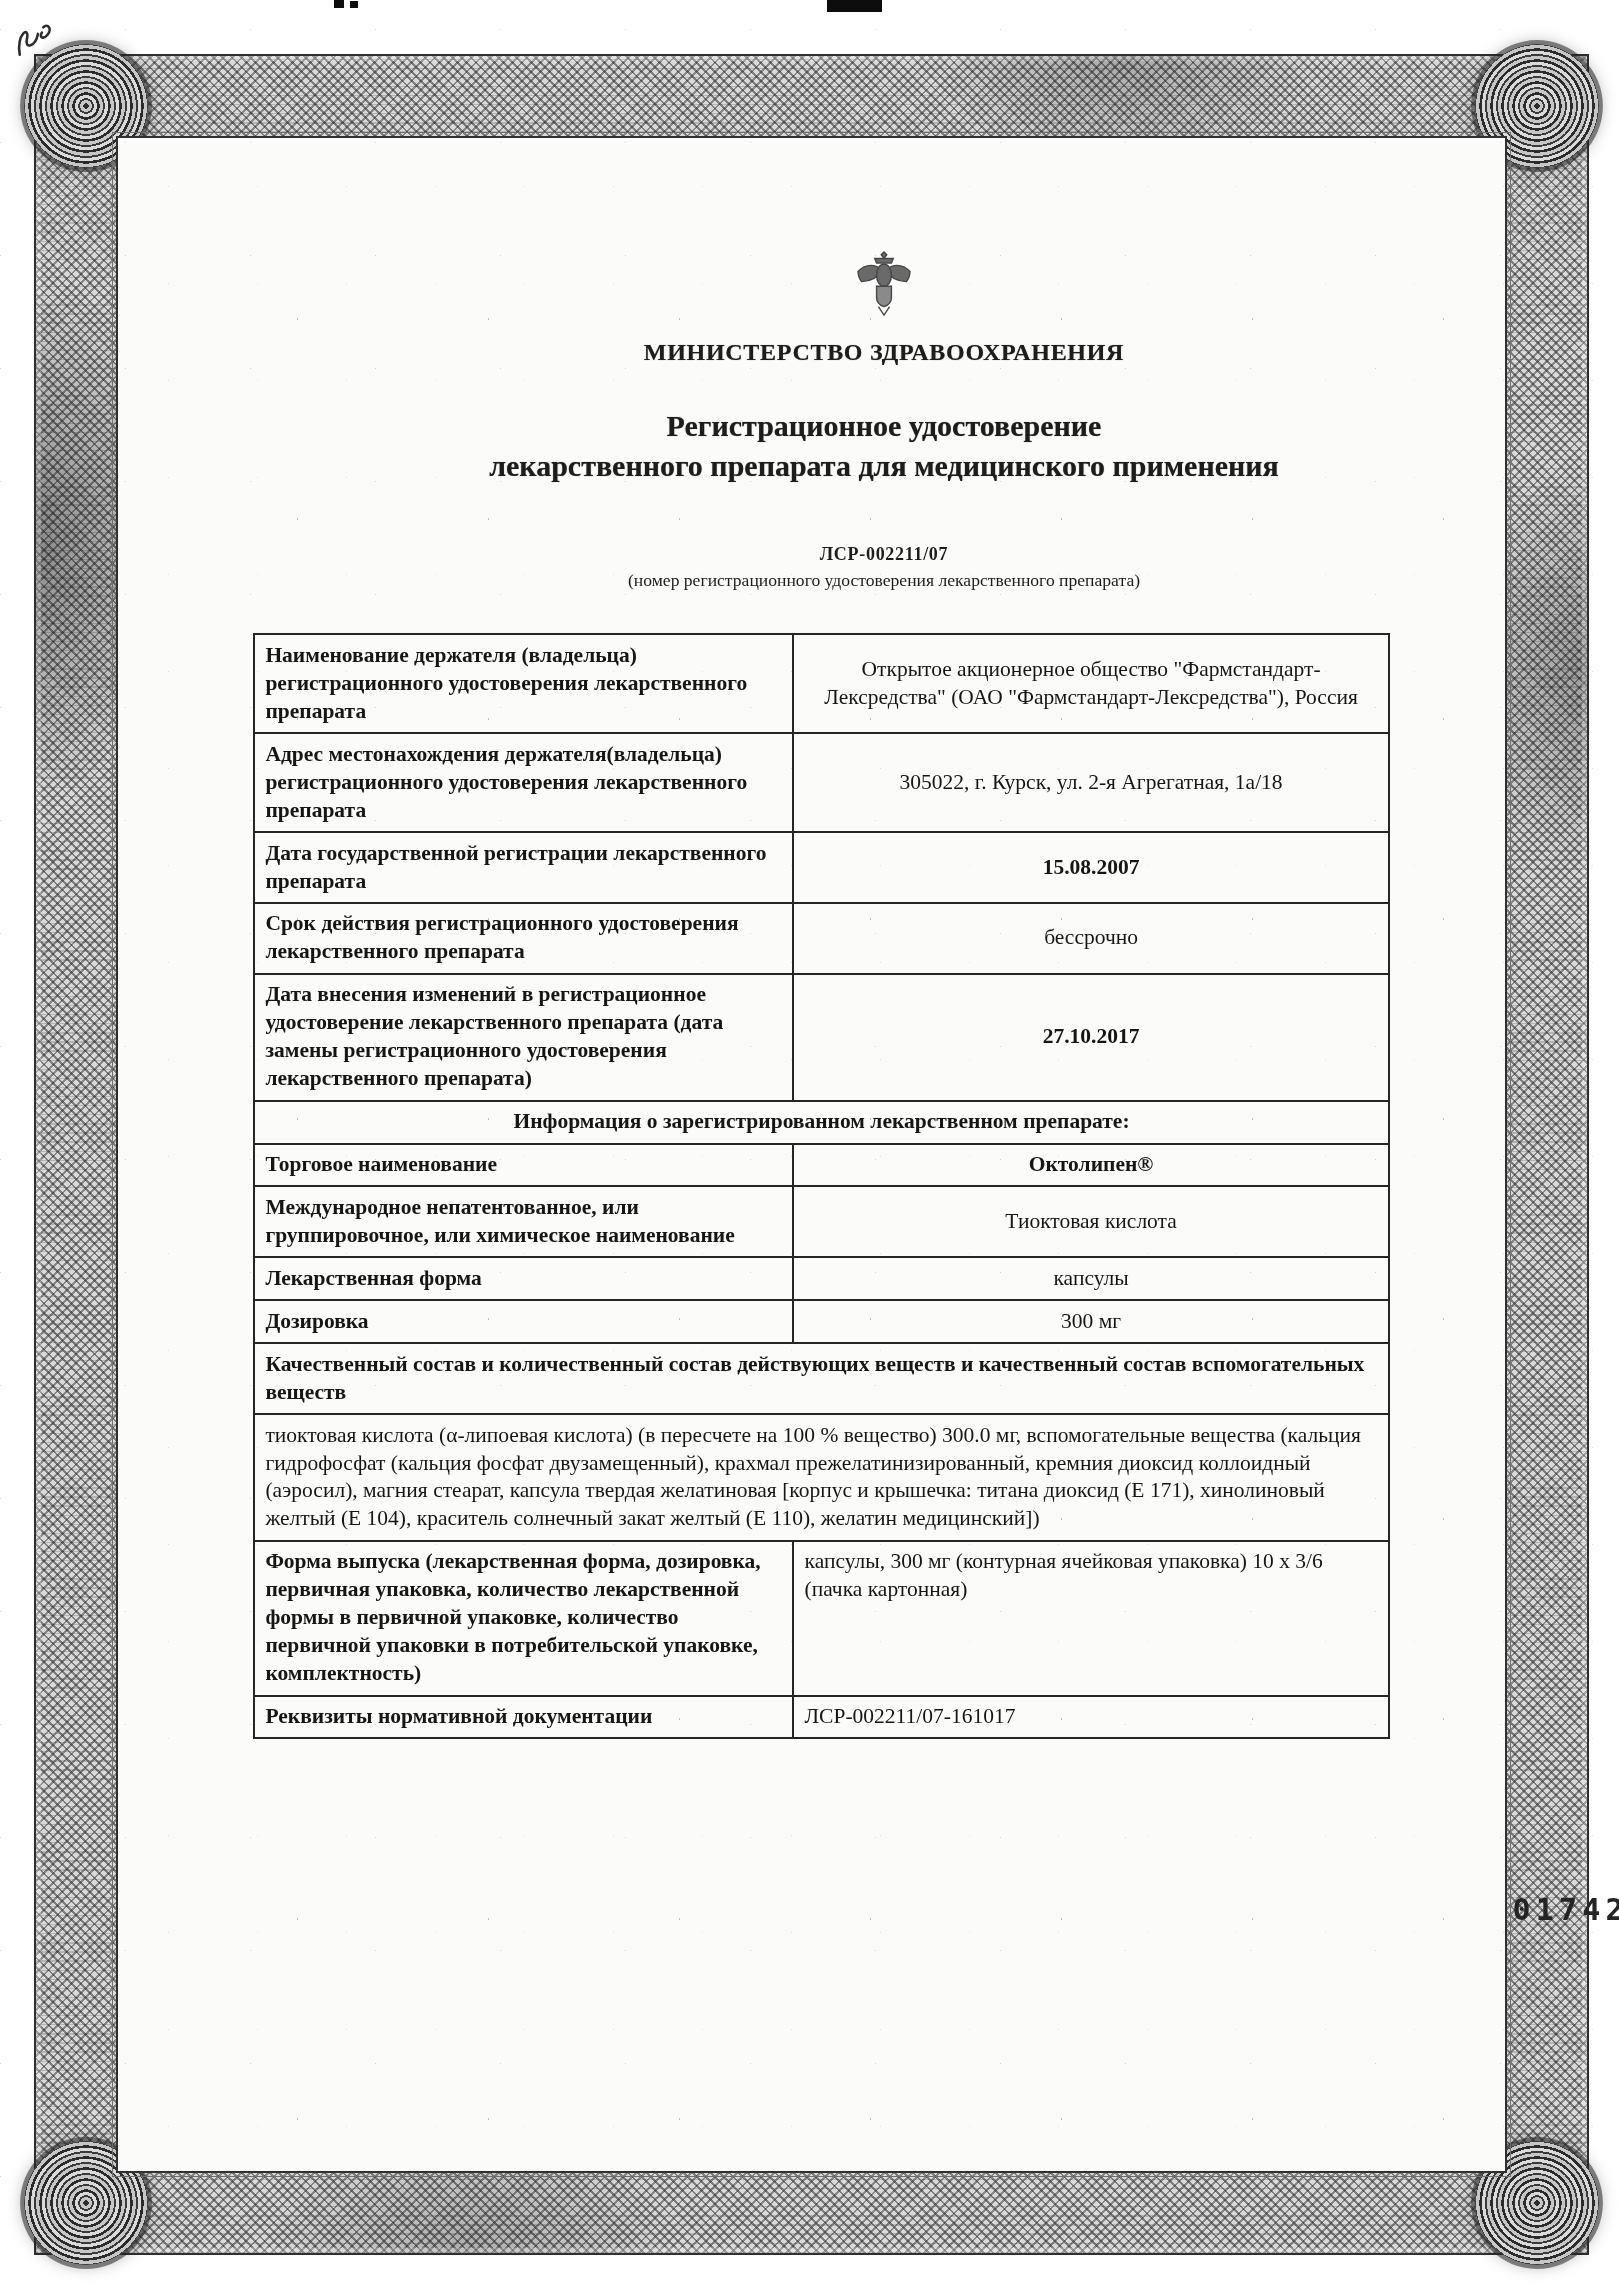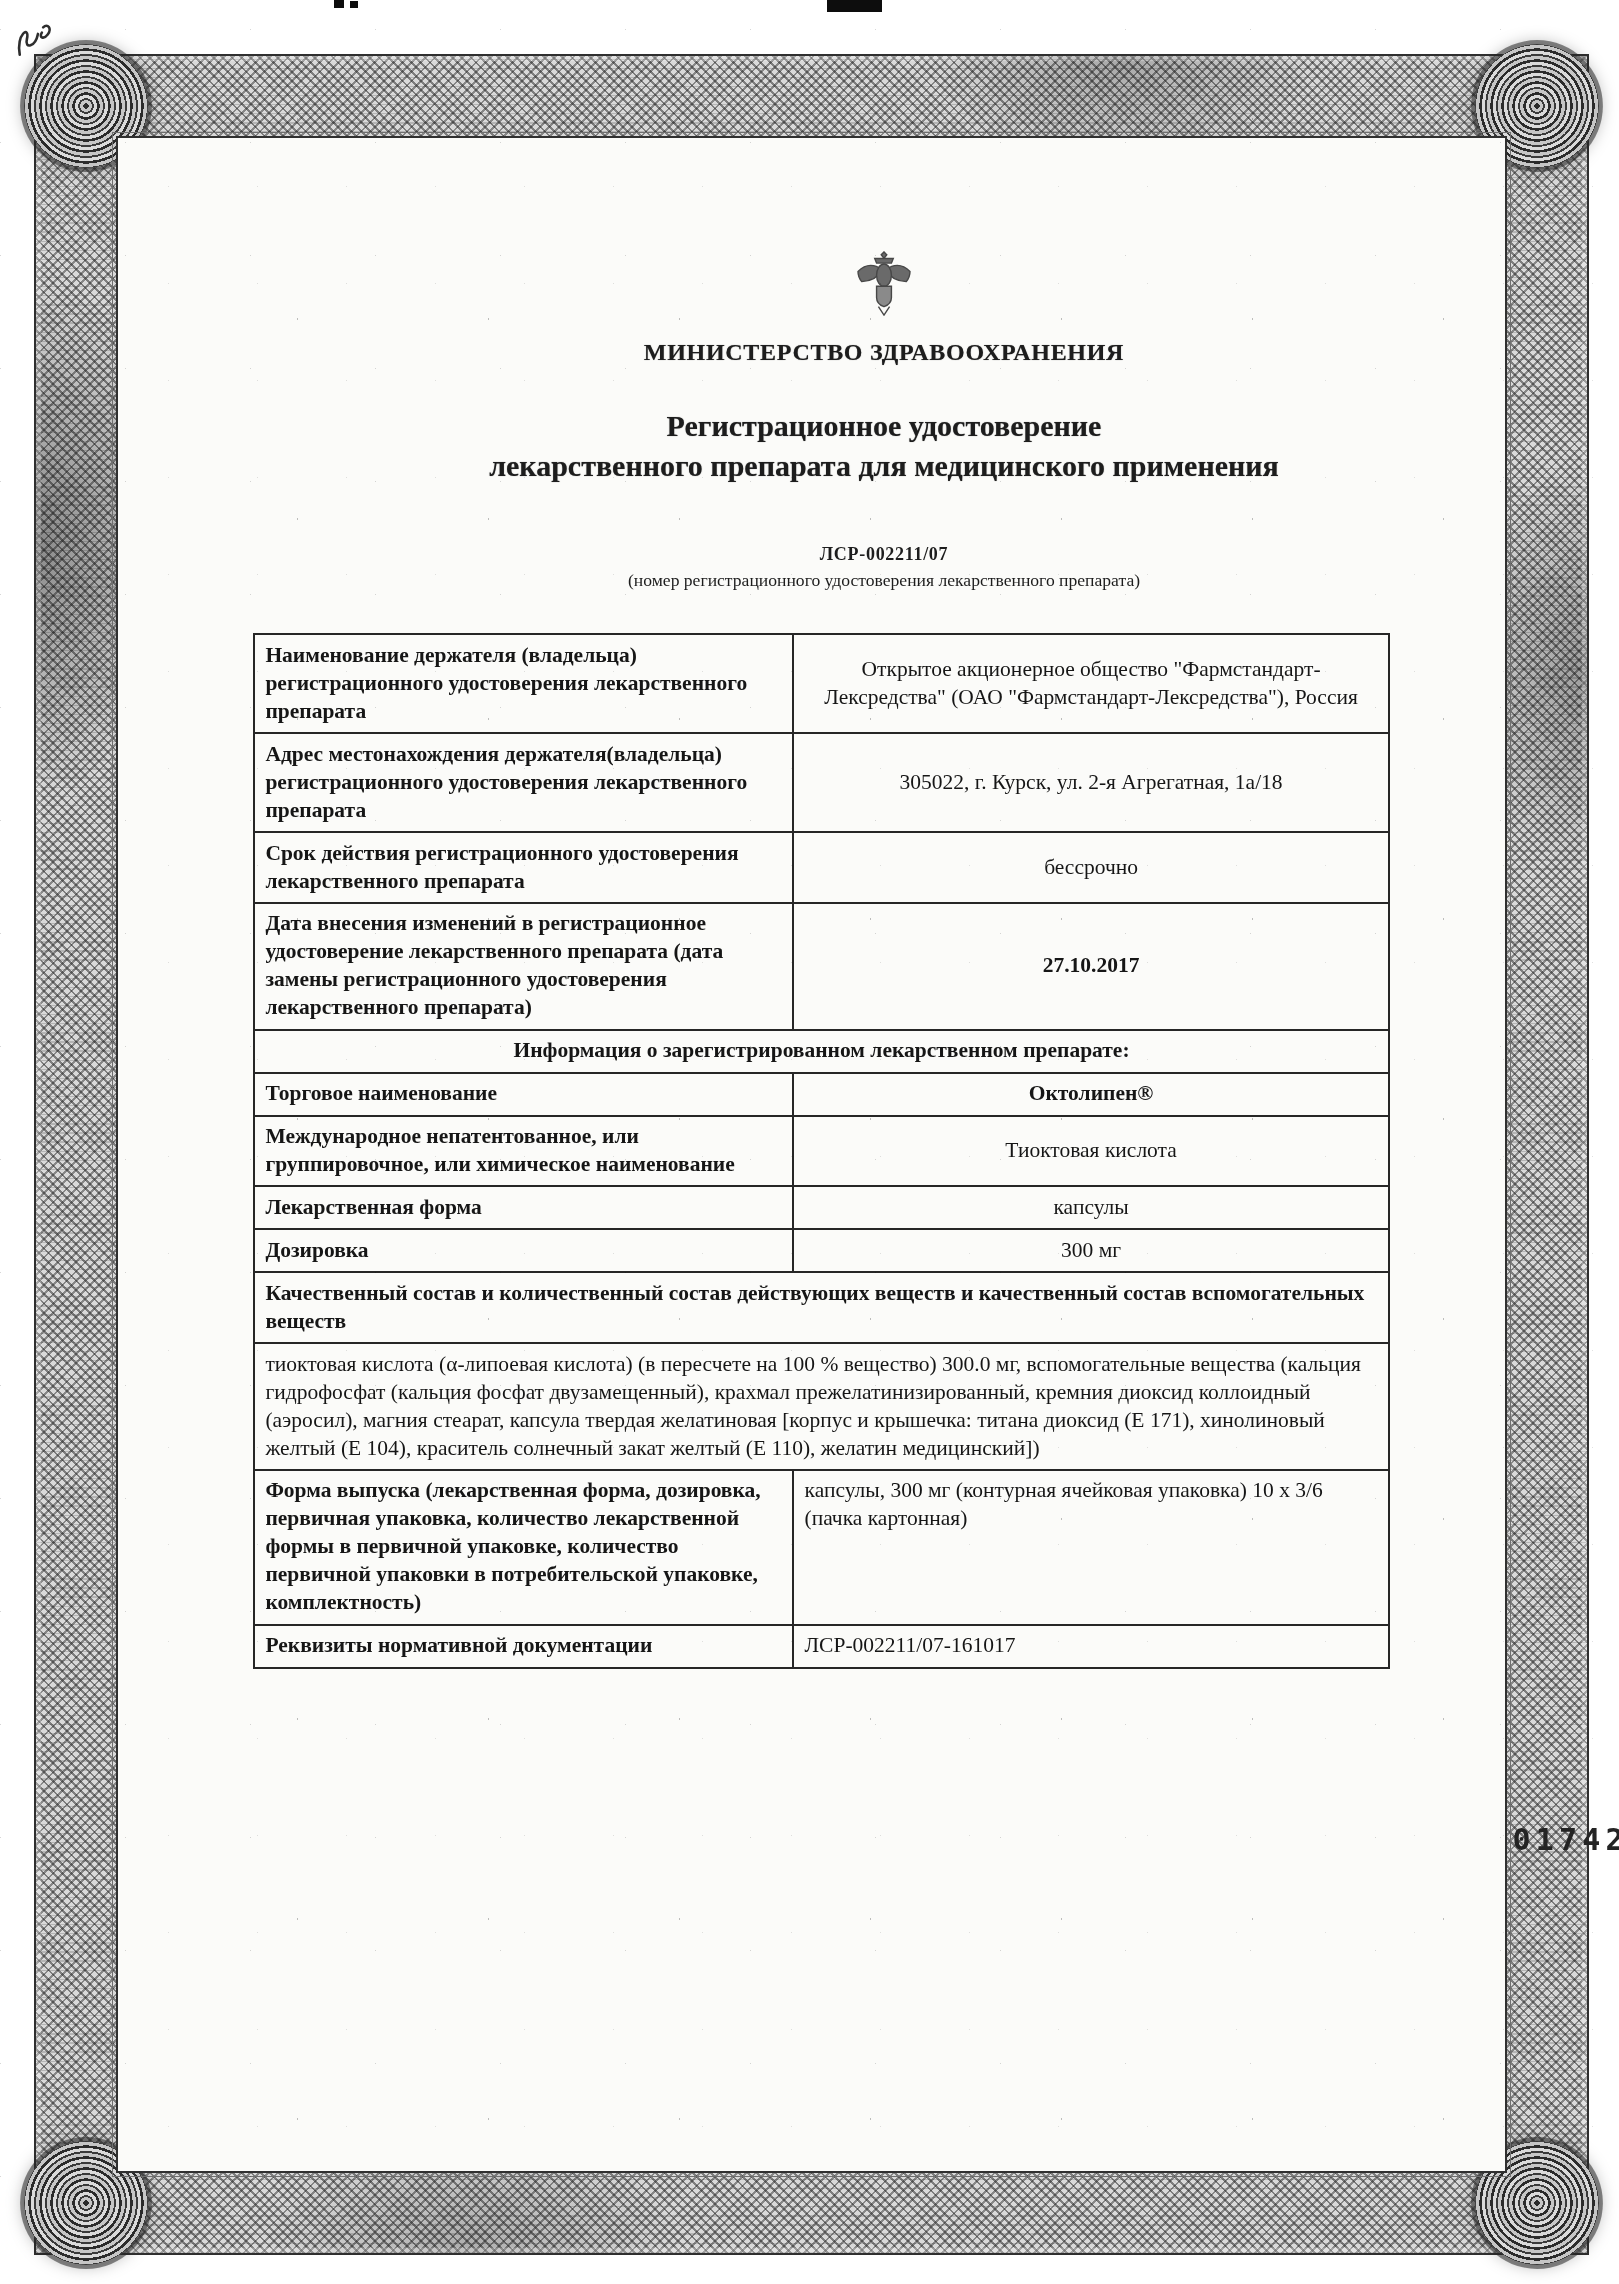--- a/index.html
+++ b/index.html
@@ -153,20 +153,24 @@
       <tbody>
         <tr>
           <td class="lbl">Наименование держателя (владельца) регистрационного удостоверения лекарственного препарата</td>
           <td class="val">Открытое акционерное общество "Фармстандарт-Лексредства" (ОАО "Фармстандарт-Лексредства"), Россия</td>
         </tr>
         <tr>
           <td class="lbl">Адрес местонахождения держателя(владельца) регистрационного удостоверения лекарственного препарата</td>
           <td class="val">305022, г. Курск, ул. 2-я Агрегатная, 1а/18</td>
         </tr>
         <tr>
+          <td class="lbl">Дата государственной регистрации лекарственного препарата</td>
+          <td class="val v-bold">15.08.2007</td>
+        </tr>
+        <tr>
           <td class="lbl">Срок действия регистрационного удостоверения лекарственного препарата</td>
           <td class="val">бессрочно</td>
         </tr>
         <tr>
           <td class="lbl">Дата внесения изменений в регистрационное удостоверение лекарственного препарата (дата замены регистрационного удостоверения лекарственного препарата)</td>
           <td class="val v-bold">27.10.2017</td>
         </tr>
         <tr>
           <td class="full center bold" colspan="2">Информация о зарегистрированном лекарственном препарате:</td>
         </tr>

